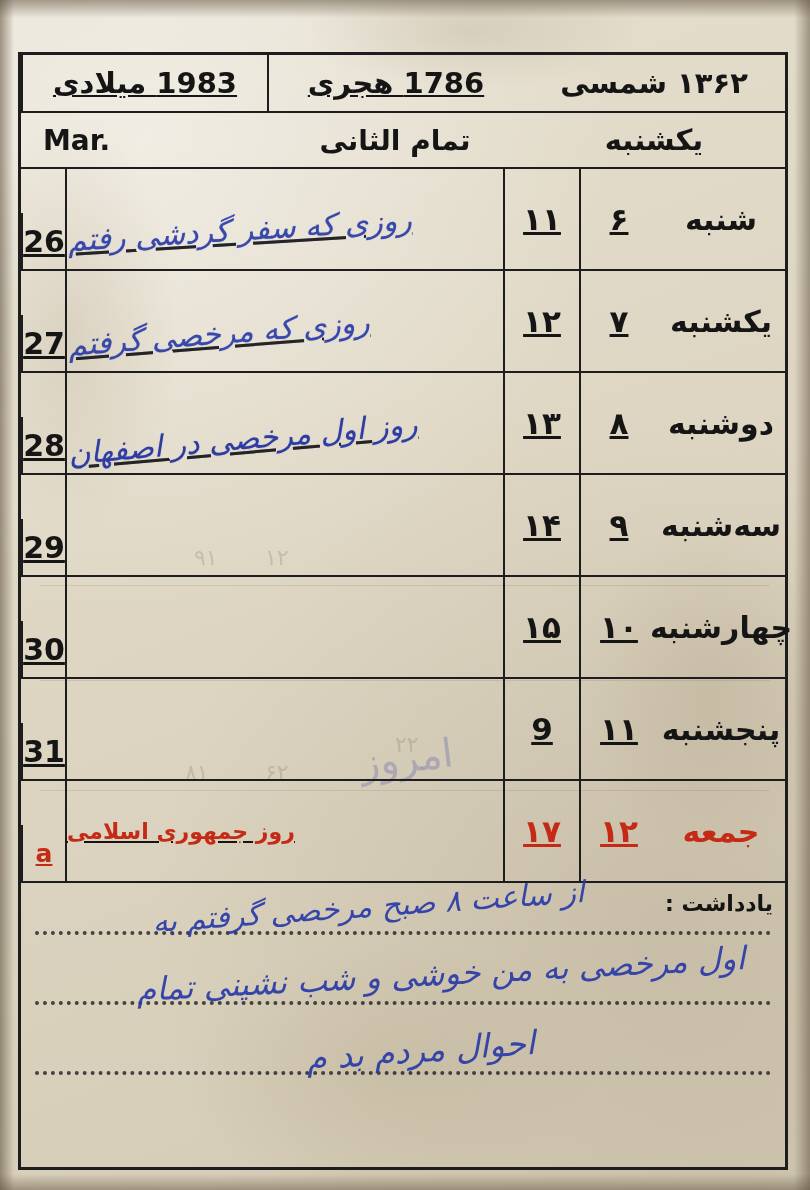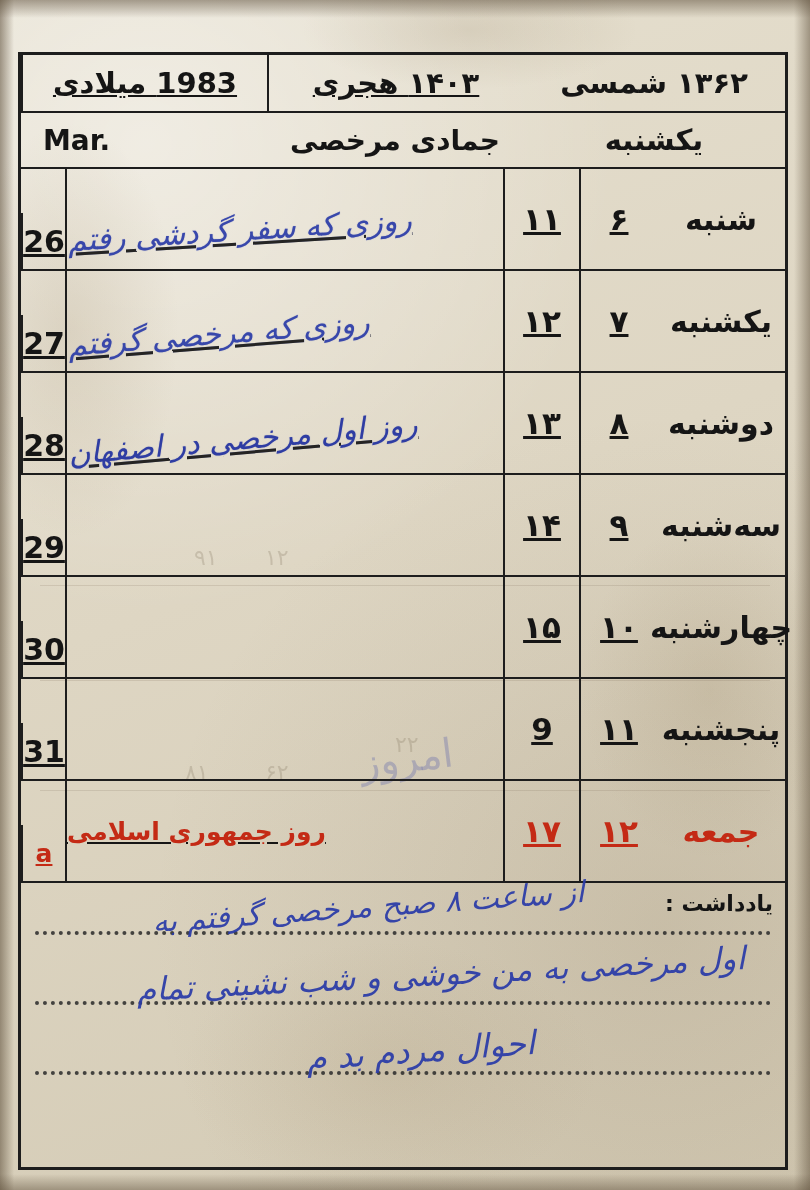--- a/index.html
+++ b/index.html
@@ -116,21 +116,21 @@
   .c-greg   { width: 44px;  font-size: 30px; font-weight: bold; margin-top: 44px; }
 
   
 
   .friday .c-day,
   .friday .c-shamsi,
   .friday .c-hijri,
   .friday .c-greg { color: #c42a15; }
   .friday .holiday-text {
     color: #c42a15;
-    font-size: 25px;
+    font-size: 22px;
     font-weight: bold;
     letter-spacing: 1px;
   }
   .friday .c-greg { font-size: 25px; }
 
   
   .hand {
     font-family: "DejaVu Serif", serif;
     color: #2a3ba8;
     font-size: 30px;
@@ -210,27 +210,27 @@
   <div class="ghost" style="left:265px; top:545px;">۱۲</div>
   <div class="ghost" style="left:185px; top:760px;">۸۱</div>
   <div class="ghost" style="left:265px; top:760px;">۶۲</div>
   <div class="ghost" style="left:395px; top:732px;">۲۲</div>
   <div class="ghost-blue" style="left:360px; top:735px;">امروز</div>
 
   <div class="frame">
 
     <div class="row hdr1">
       <div class="cell h-shamsi">۱۳۶۲ شمسی</div>
-      <div class="cell h-hijri vline">۱۴۰۳ هجری</div>
+      <div class="cell h-hijri vline">1786 هجری</div>
       <div class="cell h-mil vline">1983 میلادی</div>
     </div>
 
     <div class="row hdr2">
       <div class="cell h2-month">یکشنبه</div>
-      <div class="cell h2-arabic">جمادی مرخصی</div>
+      <div class="cell h2-arabic">تمام الثانی</div>
       <div class="cell h2-greg">Mar.</div>
     </div>
 
     <div class="row drow">
       <div class="cell c-day">شنبه</div>
       <div class="cell c-shamsi vline">۶</div>
       <div class="cell c-hijri vline">۱۱</div>
       <div class="cell c-note vline">
         <span class="hand">روزی که سفر گردشی رفتم</span>
       </div>

